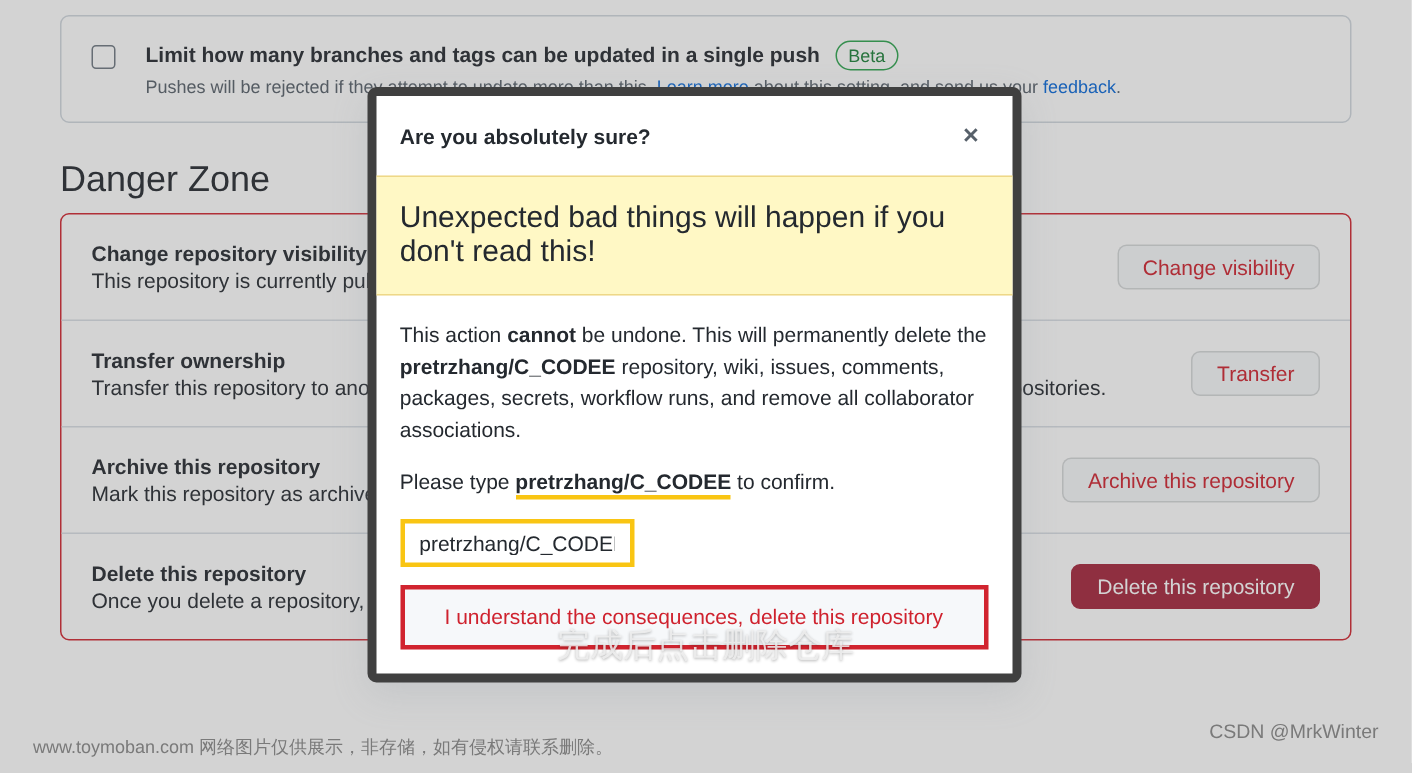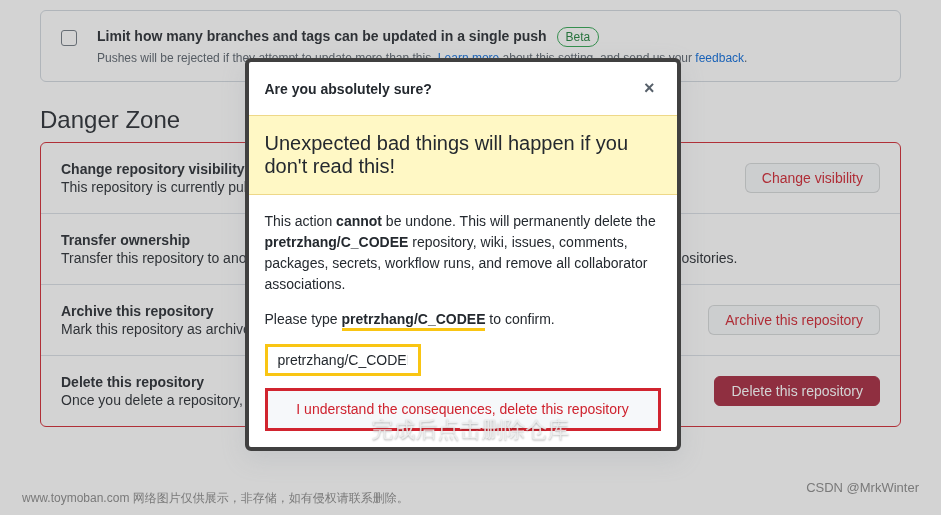--- a/index.html
+++ b/index.html
@@ -104,21 +104,21 @@
       left: 50%;
       top: 58px;
       transform: translateX(-50%);
       z-index: 10;
       display: flex;
       align-items: flex-start;
     }
     .modal {
       width: 436px;
       background: #fff;
-      border: 4px solid #404040;
+      border: 6px solid #404040;
       border-radius: 6px;
       box-shadow: 0 8px 24px rgba(140,149,159,0.2);
     }
     .modal-header {
       display: flex;
       justify-content: space-between;
       align-items: center;
       padding: 16px 16px;
       font-weight: 600;
       font-size: 14px;
@@ -245,20 +245,21 @@
         <div class="danger-title">Change repository visibility</div>
         <div class="danger-desc">This repository is currently public.</div>
       </div>
       <button class="btn">Change visibility</button>
     </div>
     <div class="danger-row">
       <div class="danger-left">
         <div class="danger-title">Transfer ownership</div>
         <div class="danger-desc">Transfer this repository to another user or to an organization where you have the ability to create repositories.</div>
       </div>
+      <button class="btn">Transfer</button>
     </div>
     <div class="danger-row">
       <div class="danger-left">
         <div class="danger-title">Archive this repository</div>
         <div class="danger-desc">Mark this repository as archived and read-only.</div>
       </div>
       <button class="btn">Archive this repository</button>
     </div>
     <div class="danger-row">
       <div class="danger-left">

